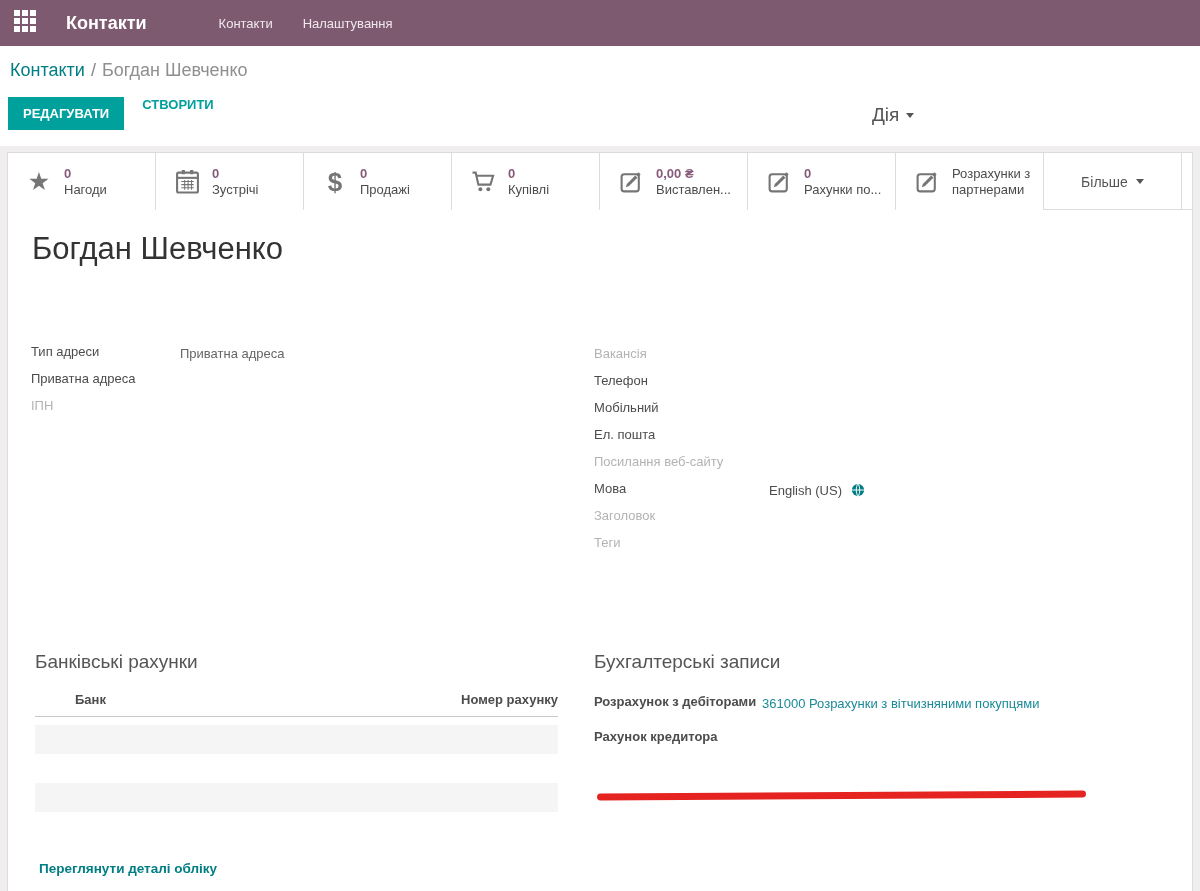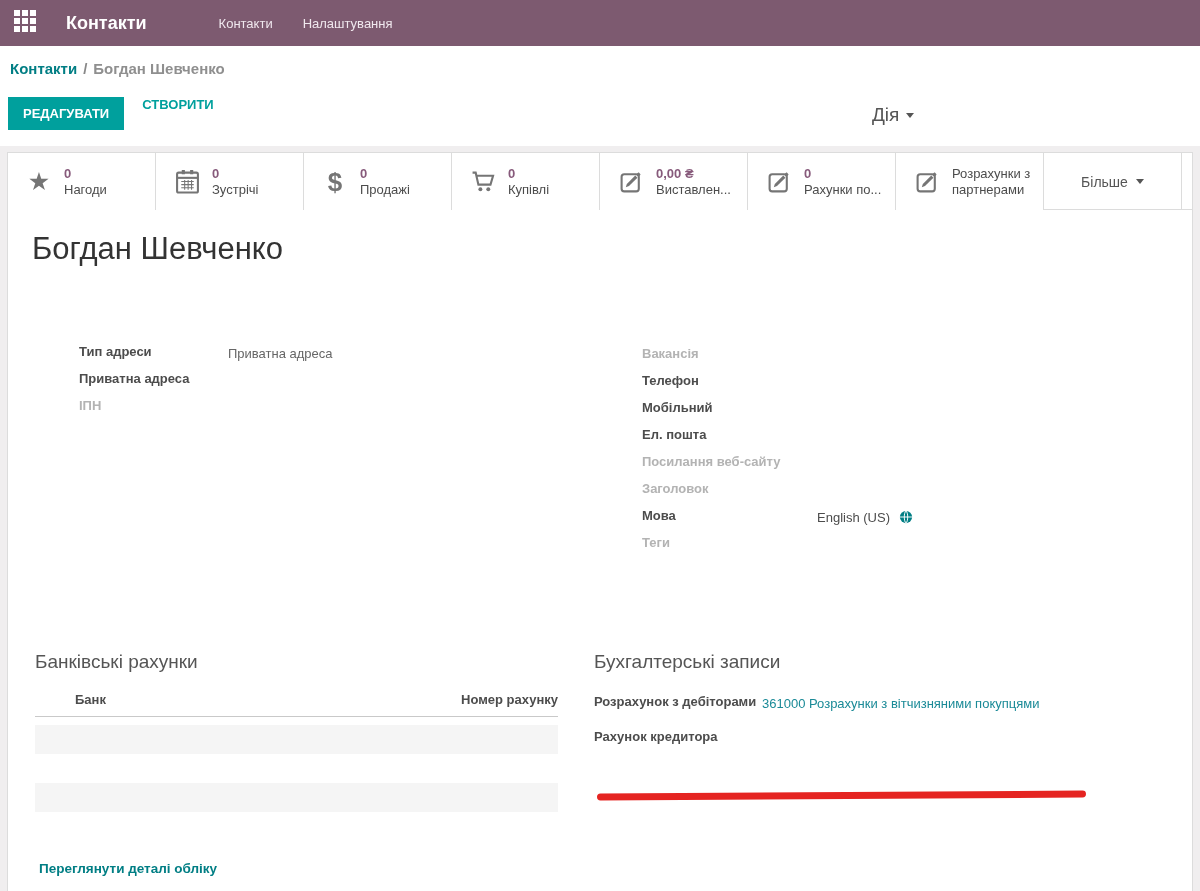--- a/index.html
+++ b/index.html
@@ -20,21 +20,21 @@
     width: 26px; height: 26px; margin-left: 14px;
     display: grid; grid-template-columns: repeat(3, 6px); grid-template-rows: repeat(3, 6px);
     gap: 2px; cursor: pointer;
   }
   .grid-icon span { background: #fff; width: 6px; height: 6px; display: block; }
   .app-title { color: #fff; font-size: 18px; font-weight: bold; margin-left: 26px; }
   .topmenu { display: flex; margin-left: 72px; gap: 30px; }
   .topmenu-item { color: #f0e8ee; font-size: 13px; cursor: pointer; }
   
   .control { position: absolute; top: 46px; left: 0; width: 1200px; height: 100px; background: #fff; }
-  .breadcrumb { position: absolute; top: 14px; left: 10px; font-size: 15px; font-weight: bold; }
+  .breadcrumb { position: absolute; top: 14px; left: 10px; font-size: 18px; }
   .breadcrumb .bc-parent { color: #017e84; cursor: pointer; }
   .breadcrumb .bc-sep { color: #888; margin: 0 6px; }
   .breadcrumb .bc-current { color: #8f8f8f; }
   .btn-row { position: absolute; top: 51px; left: 8px; display: flex; align-items: flex-start; gap: 18px; }
   .btn-primary {
     background: #00a09d; color: #fff; border: none; font-family: inherit;
     font-size: 13px; font-weight: bold; padding: 9px 15px; cursor: pointer;
   }
   .btn-link {
     background: none; border: none; font-family: inherit;
@@ -74,21 +74,21 @@
   }
   .dollar-glyph { font-size: 26px; font-weight: bold; color: #757575; line-height: 26px; }
   .star-glyph { font-size: 25px; color: #757575; line-height: 25px; }
   
   .record-name { position: absolute; top: 78px; left: 24px; font-size: 31px; font-weight: normal; color: #333; }
   
   .fgroup { position: absolute; }
   .fgroup-left { top: 185px; left: 23px; width: 540px; }
   .fgroup-right { top: 187px; left: 586px; width: 590px; }
   .frow { display: flex; min-height: 27px; line-height: 21px; padding-top: 3px; }
-  .flabel { font-weight: bold; color: #4c4c4c; margin-left: 48px; }
+  .flabel { font-weight: normal; color: #4c4c4c; }
   .fgroup-left .flabel { width: 149px; flex: none; }
   .fgroup-right .flabel { width: 175px; flex: none; }
   .flabel.muted { color: #b3b3b3; }
   .fvalue { color: #666; display: flex; align-items: center; gap: 9px; }
   .fvalue.dark { color: #4c4c4c; }
   
   .tabbar {
     position: absolute; top: 436px; left: 0; right: 0; height: 33px;
     border-bottom: 1px solid #dcdcdc; display: flex; padding-left: 23px; align-items: flex-end;
   }
@@ -291,36 +291,36 @@
     </div>
     <div class="frow">
       <span class="flabel">Ел. пошта</span>
       <span class="fvalue"></span>
     </div>
     <div class="frow">
       <span class="flabel muted">Посилання веб-сайту</span>
       <span class="fvalue"></span>
     </div>
     <div class="frow">
-      <span class="flabel muted">Заголовок</span>
-      <span class="fvalue"></span>
-    </div>
-    <div class="frow">
       <span class="flabel">Мова</span>
       <span class="fvalue dark">
         <span>English (US)</span>
         <span>
           <svg viewBox="0 0 16 16" width="14" height="14">
               <circle cx="8" cy="8" r="7" fill="#017e84"></circle>
               <path d="M1 8h14M8 1c2.6 2 2.6 12 0 14M8 1c-2.6 2-2.6 12 0 14" stroke="#fff" stroke-width="1.1" fill="none"></path>
             </svg>
         </span>
       </span>
     </div>
     <div class="frow">
+      <span class="flabel muted">Заголовок</span>
+      <span class="fvalue"></span>
+    </div>
+    <div class="frow">
       <span class="flabel muted">Теги</span>
       <span class="fvalue"></span>
     </div>
   </div>
 
 
   <div class="col-left">
     <h2 class="section-title">Банківські рахунки</h2>
     <div class="bank-table">
       <div class="bank-head">

